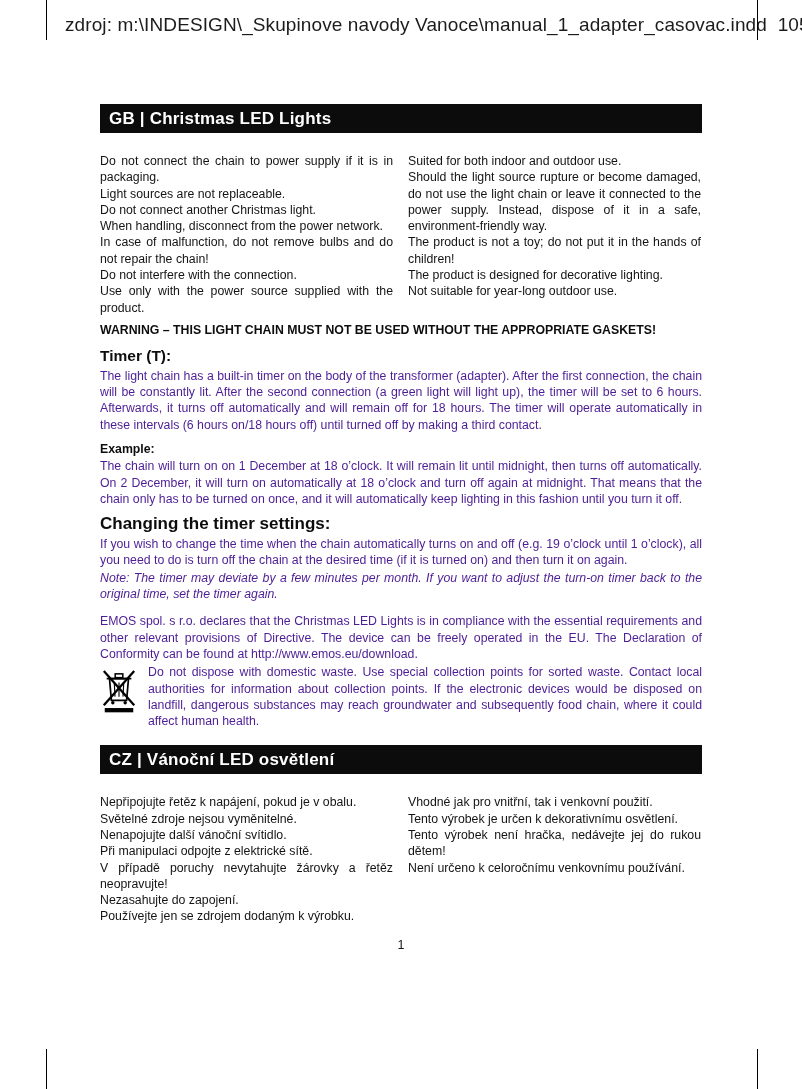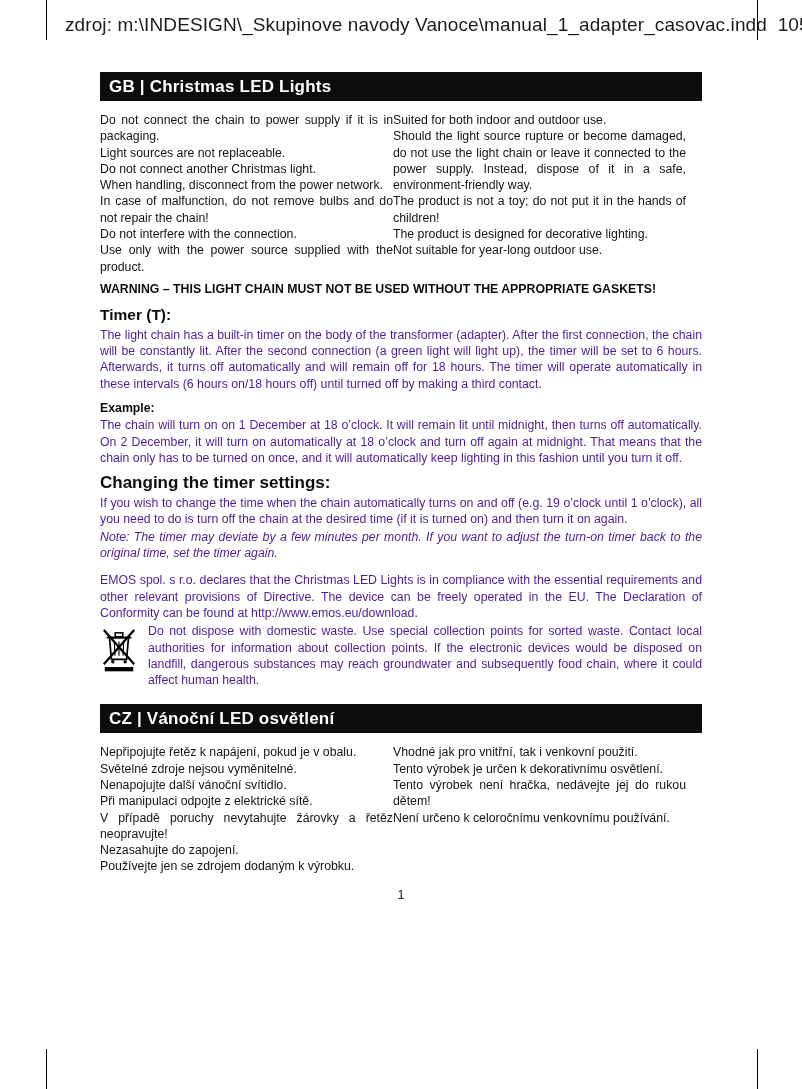--- a/index.html
+++ b/index.html
@@ -7,28 +7,28 @@
   body {
     width:802px; height:1089px; position:relative; overflow:hidden;
     font-family:"Liberation Sans", sans-serif; color:#111;
   }
   .source-line {
     position:absolute; top:14px; left:65px;
     font-size:19px; color:#1c1c1c; letter-spacing:0.1px; white-space:pre;
   }
   .crop { position:absolute; background:#000; }
   .crop.v { width:1px; height:40px; }
-  .page { position:absolute; left:100px; top:72px; width:602px; }
+  .page { position:absolute; left:100px; top:104px; width:602px; }
   .section-bar {
     background:#0c0c0c; color:#fff; font-weight:bold;
     font-size:17px; height:29px; line-height:29px; padding-left:9px;
     letter-spacing:0.2px;
   }
   .section-bar.cz { margin-top:16px; }
-  .two-col { display:flex; gap:0; margin-top:11px; }
+  .two-col { display:flex; gap:15px; margin-top:20px; }
   .col { width:293px; }
   .col p {
     font-size:12.3px; line-height:16.3px; text-align:justify; color:#141414;
   }
   .warning {
     font-weight:bold; font-size:12.3px; line-height:16.8px;
     text-align:justify; margin-top:6px; color:#0d0d0d;
   }
   .warning + .warning { margin-top:3px; }
   .h-timer { font-size:15.5px; font-weight:bold; margin-top:8px; margin-bottom:3px; color:#0d0d0d; }

